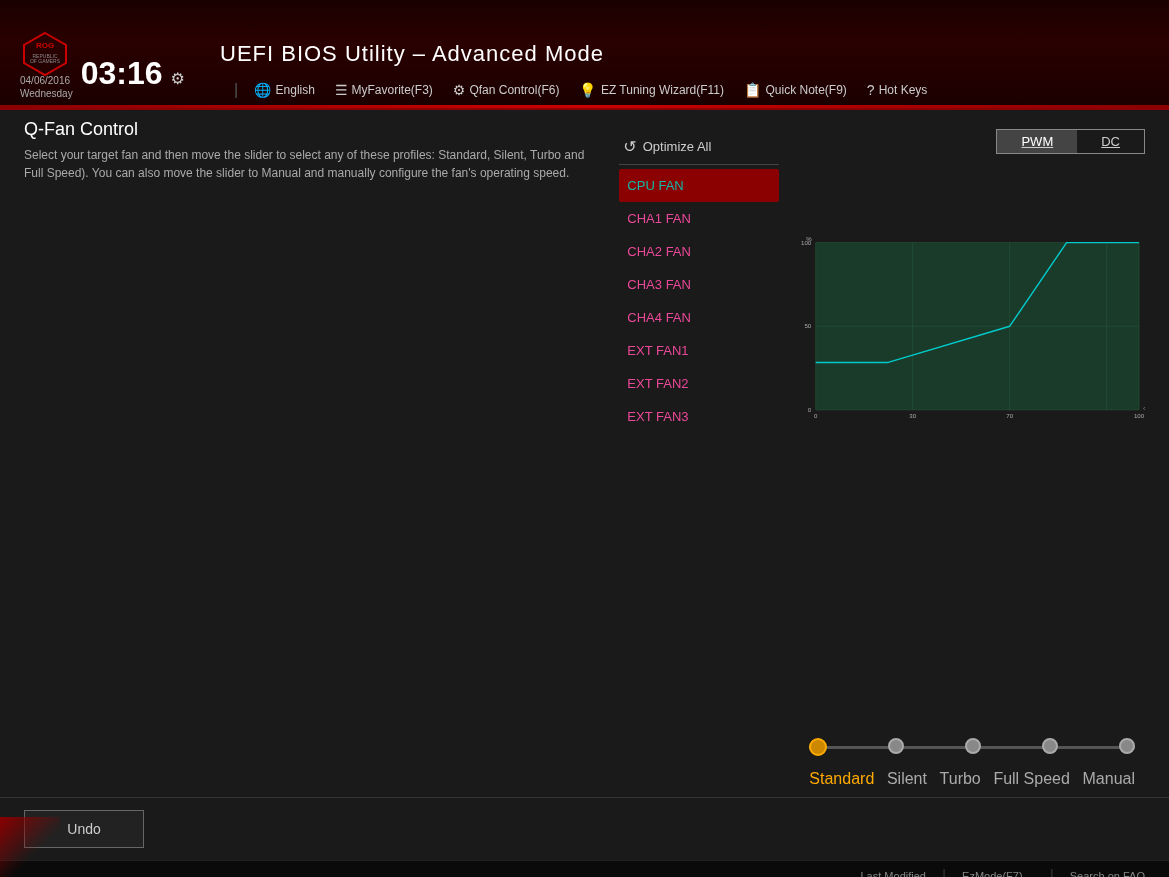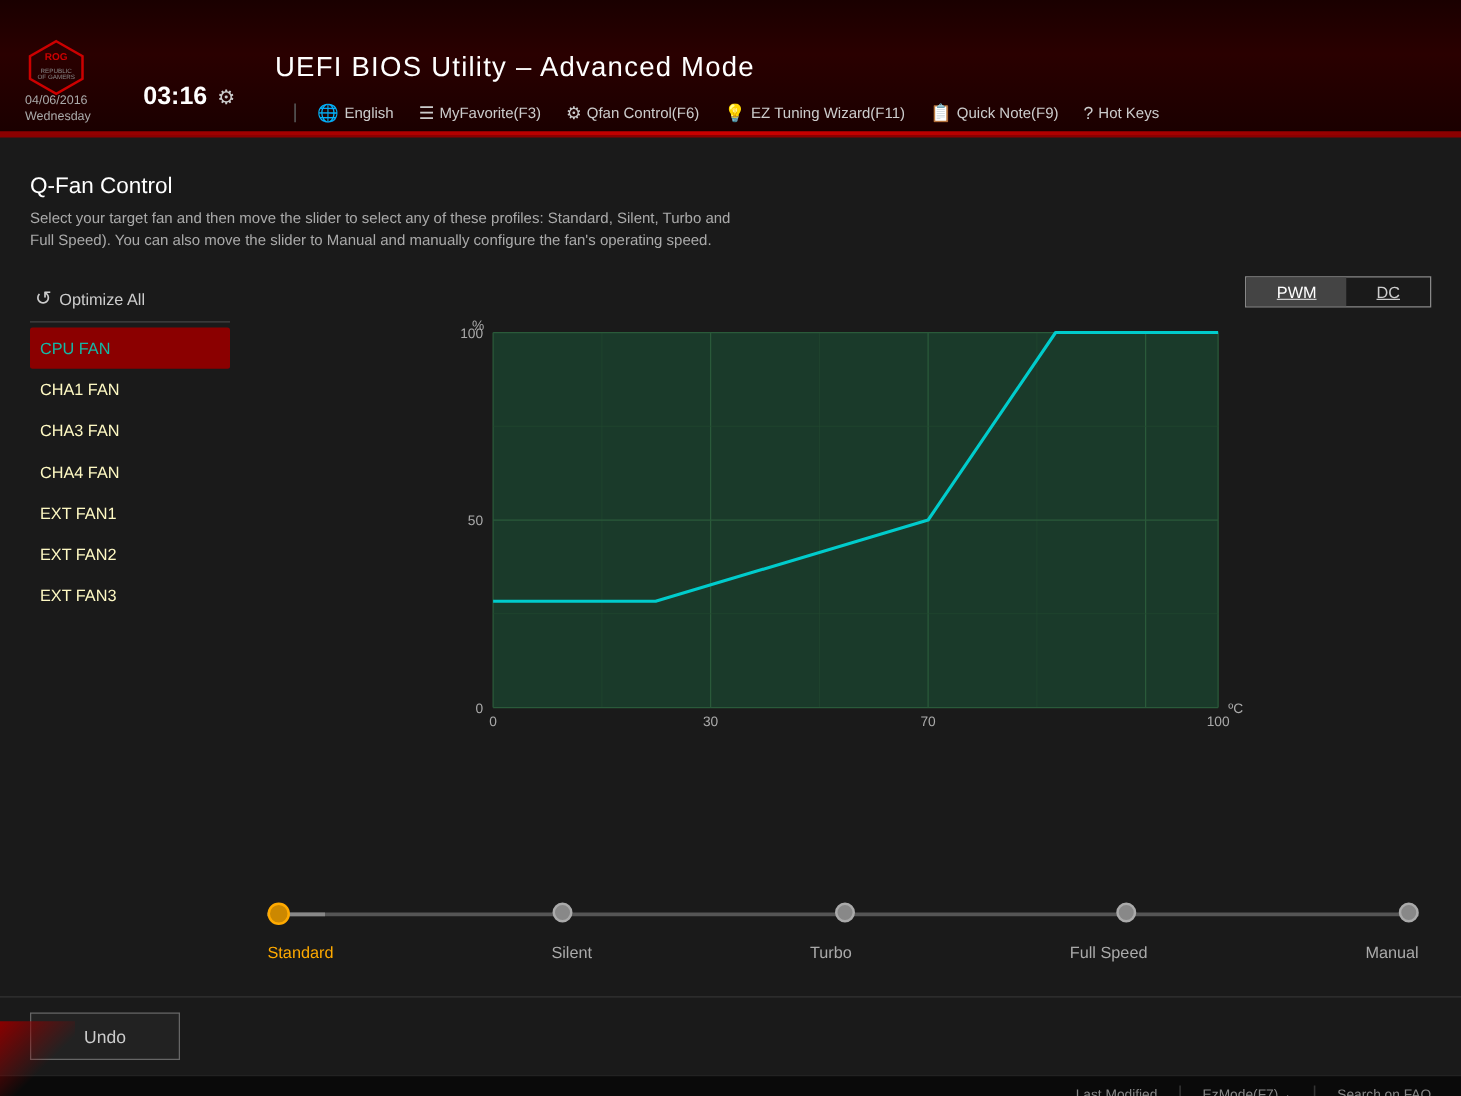--- a/index.html
+++ b/index.html
@@ -63,23 +63,22 @@
       align-items: baseline;
       gap: 8px;
     }
     .date-text {
       color: #aaa;
       font-size: 10px;
       line-height: 1.3;
     }
     .time-text {
       color: #fff;
-      font-size: 20px;
+      font-size: 32px;
       font-weight: bold;
-      margin-left: 34px;
     }
     .settings-gear {
       color: #ccc;
       font-size: 16px;
     }
 
     
     .top-nav {
       position: absolute;
       bottom: 8px;
@@ -99,23 +98,24 @@
       display: flex;
       align-items: center;
       gap: 4px;
       padding: 2px 8px;
     }
     .nav-icon { font-size: 14px; }
 
     
     .main-content {
       display: flex;
-      flex-direction: column;
+      flex-direction: row;
       height: calc(877px - 110px - 40px - 40px);
-      padding: 28px 24px;
+      padding: 9px 24px;
+      gap: 35px;
     }
 
     .page-header {
       margin-bottom: 10px;
     }
     .page-title {
       color: #fff;
       font-size: 18px;
       margin-bottom: 6px;
     }
@@ -147,21 +147,21 @@
       font-size: 13px;
       padding: 8px 4px;
       cursor: pointer;
       border-bottom: 1px solid #444;
       margin-bottom: 4px;
     }
     .optimize-icon {
       font-size: 16px;
     }
     .fan-item {
-      color: #fef9c3;
+      color: #ec4899;
       font-size: 13px;
       padding: 9px 8px;
       cursor: pointer;
       border-radius: 2px;
     }
     .fan-item.active {
       background: #8b0000;
       color: #14b8a6;
     }
 
@@ -260,21 +260,21 @@
       top: -2px; left: -2px;
       width: 18px; height: 18px;
     }
 
     .slider-labels {
       display: flex;
       justify-content: space-between;
       margin-top: 8px;
     }
     .slider-label {
-      font-size: 13px;
+      font-size: 16px;
       color: #aaa;
       text-align: center;
     }
     .slider-label.active-label {
       color: #ffaa00;
     }
 
     
     .bottom-bar {
       display: flex;
@@ -397,20 +397,21 @@
 
   <div class="content-area">
 
     <div class="fan-list">
       <div class="optimize-all">
         <span class="optimize-icon">↺</span>
         <span>Optimize All</span>
       </div>
       <div class="fan-item active">CPU FAN</div>
       <div class="fan-item">CHA1 FAN</div>
+      <div class="fan-item">CHA2 FAN</div>
       <div class="fan-item">CHA3 FAN</div>
       <div class="fan-item">CHA4 FAN</div>
       <div class="fan-item">EXT FAN1</div>
       <div class="fan-item">EXT FAN2</div>
       <div class="fan-item">EXT FAN3</div>
     </div>
 
     <div class="chart-container">
 
       <div class="pwm-dc-toggle">

